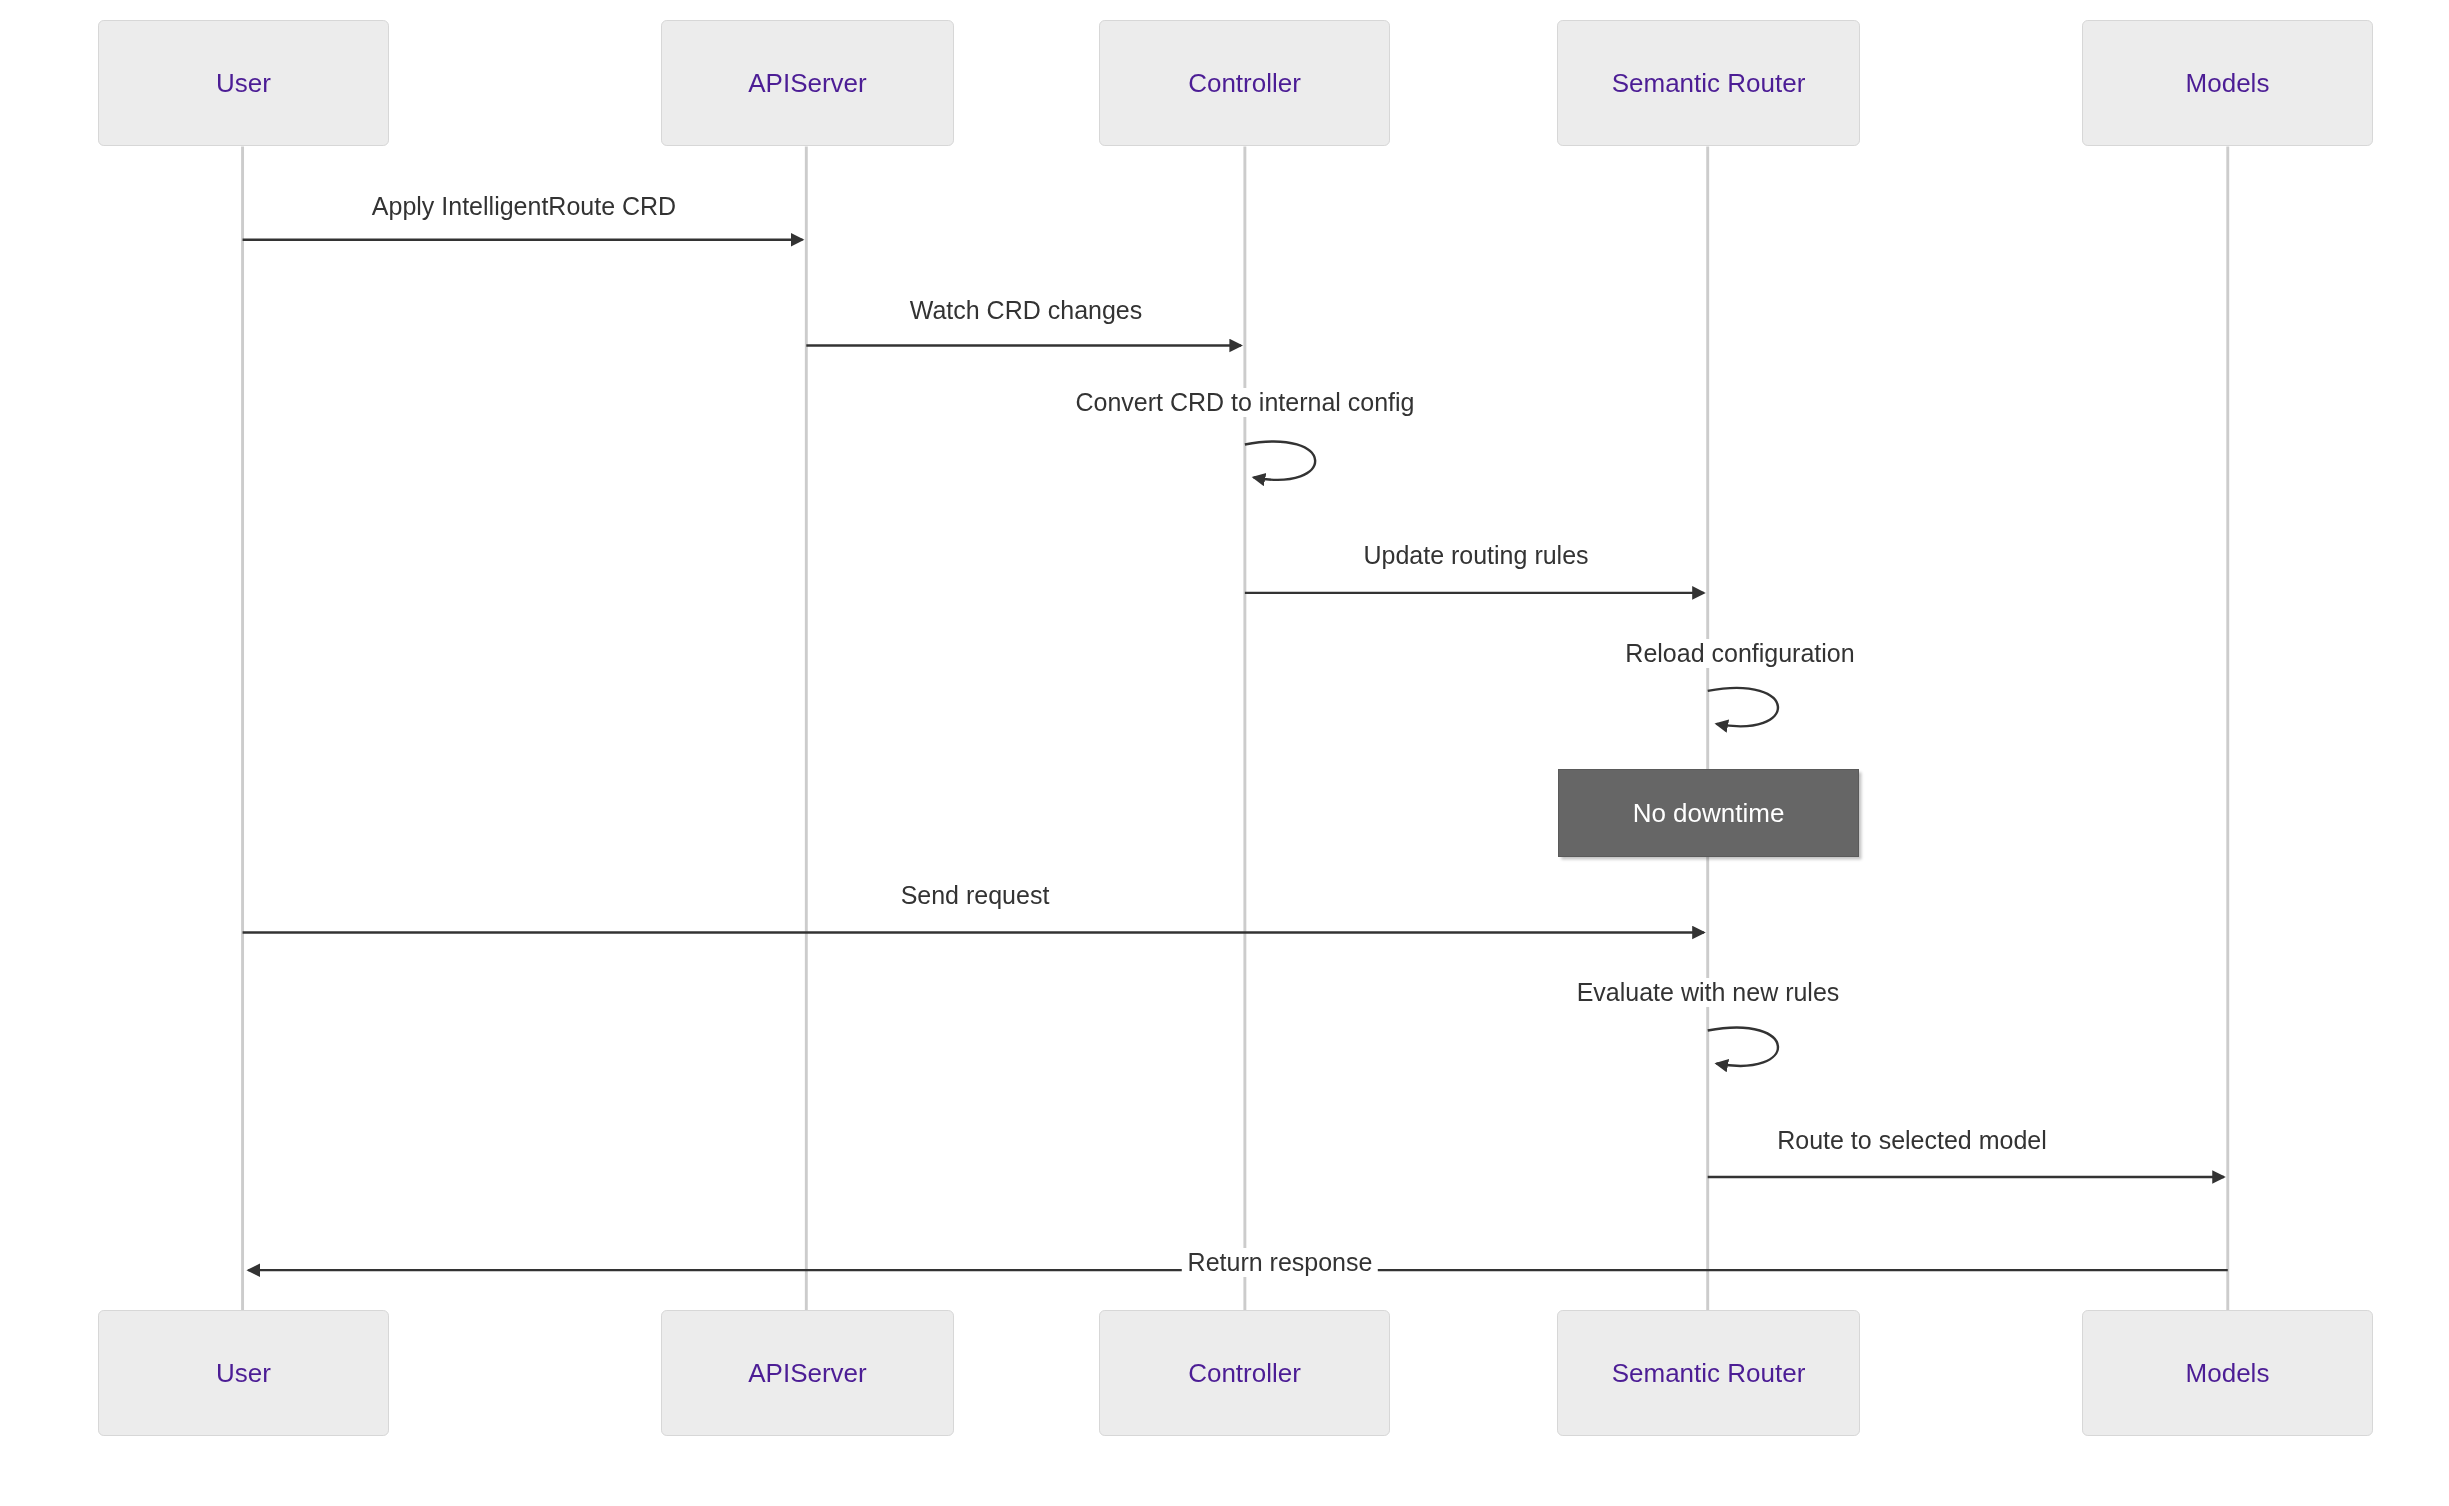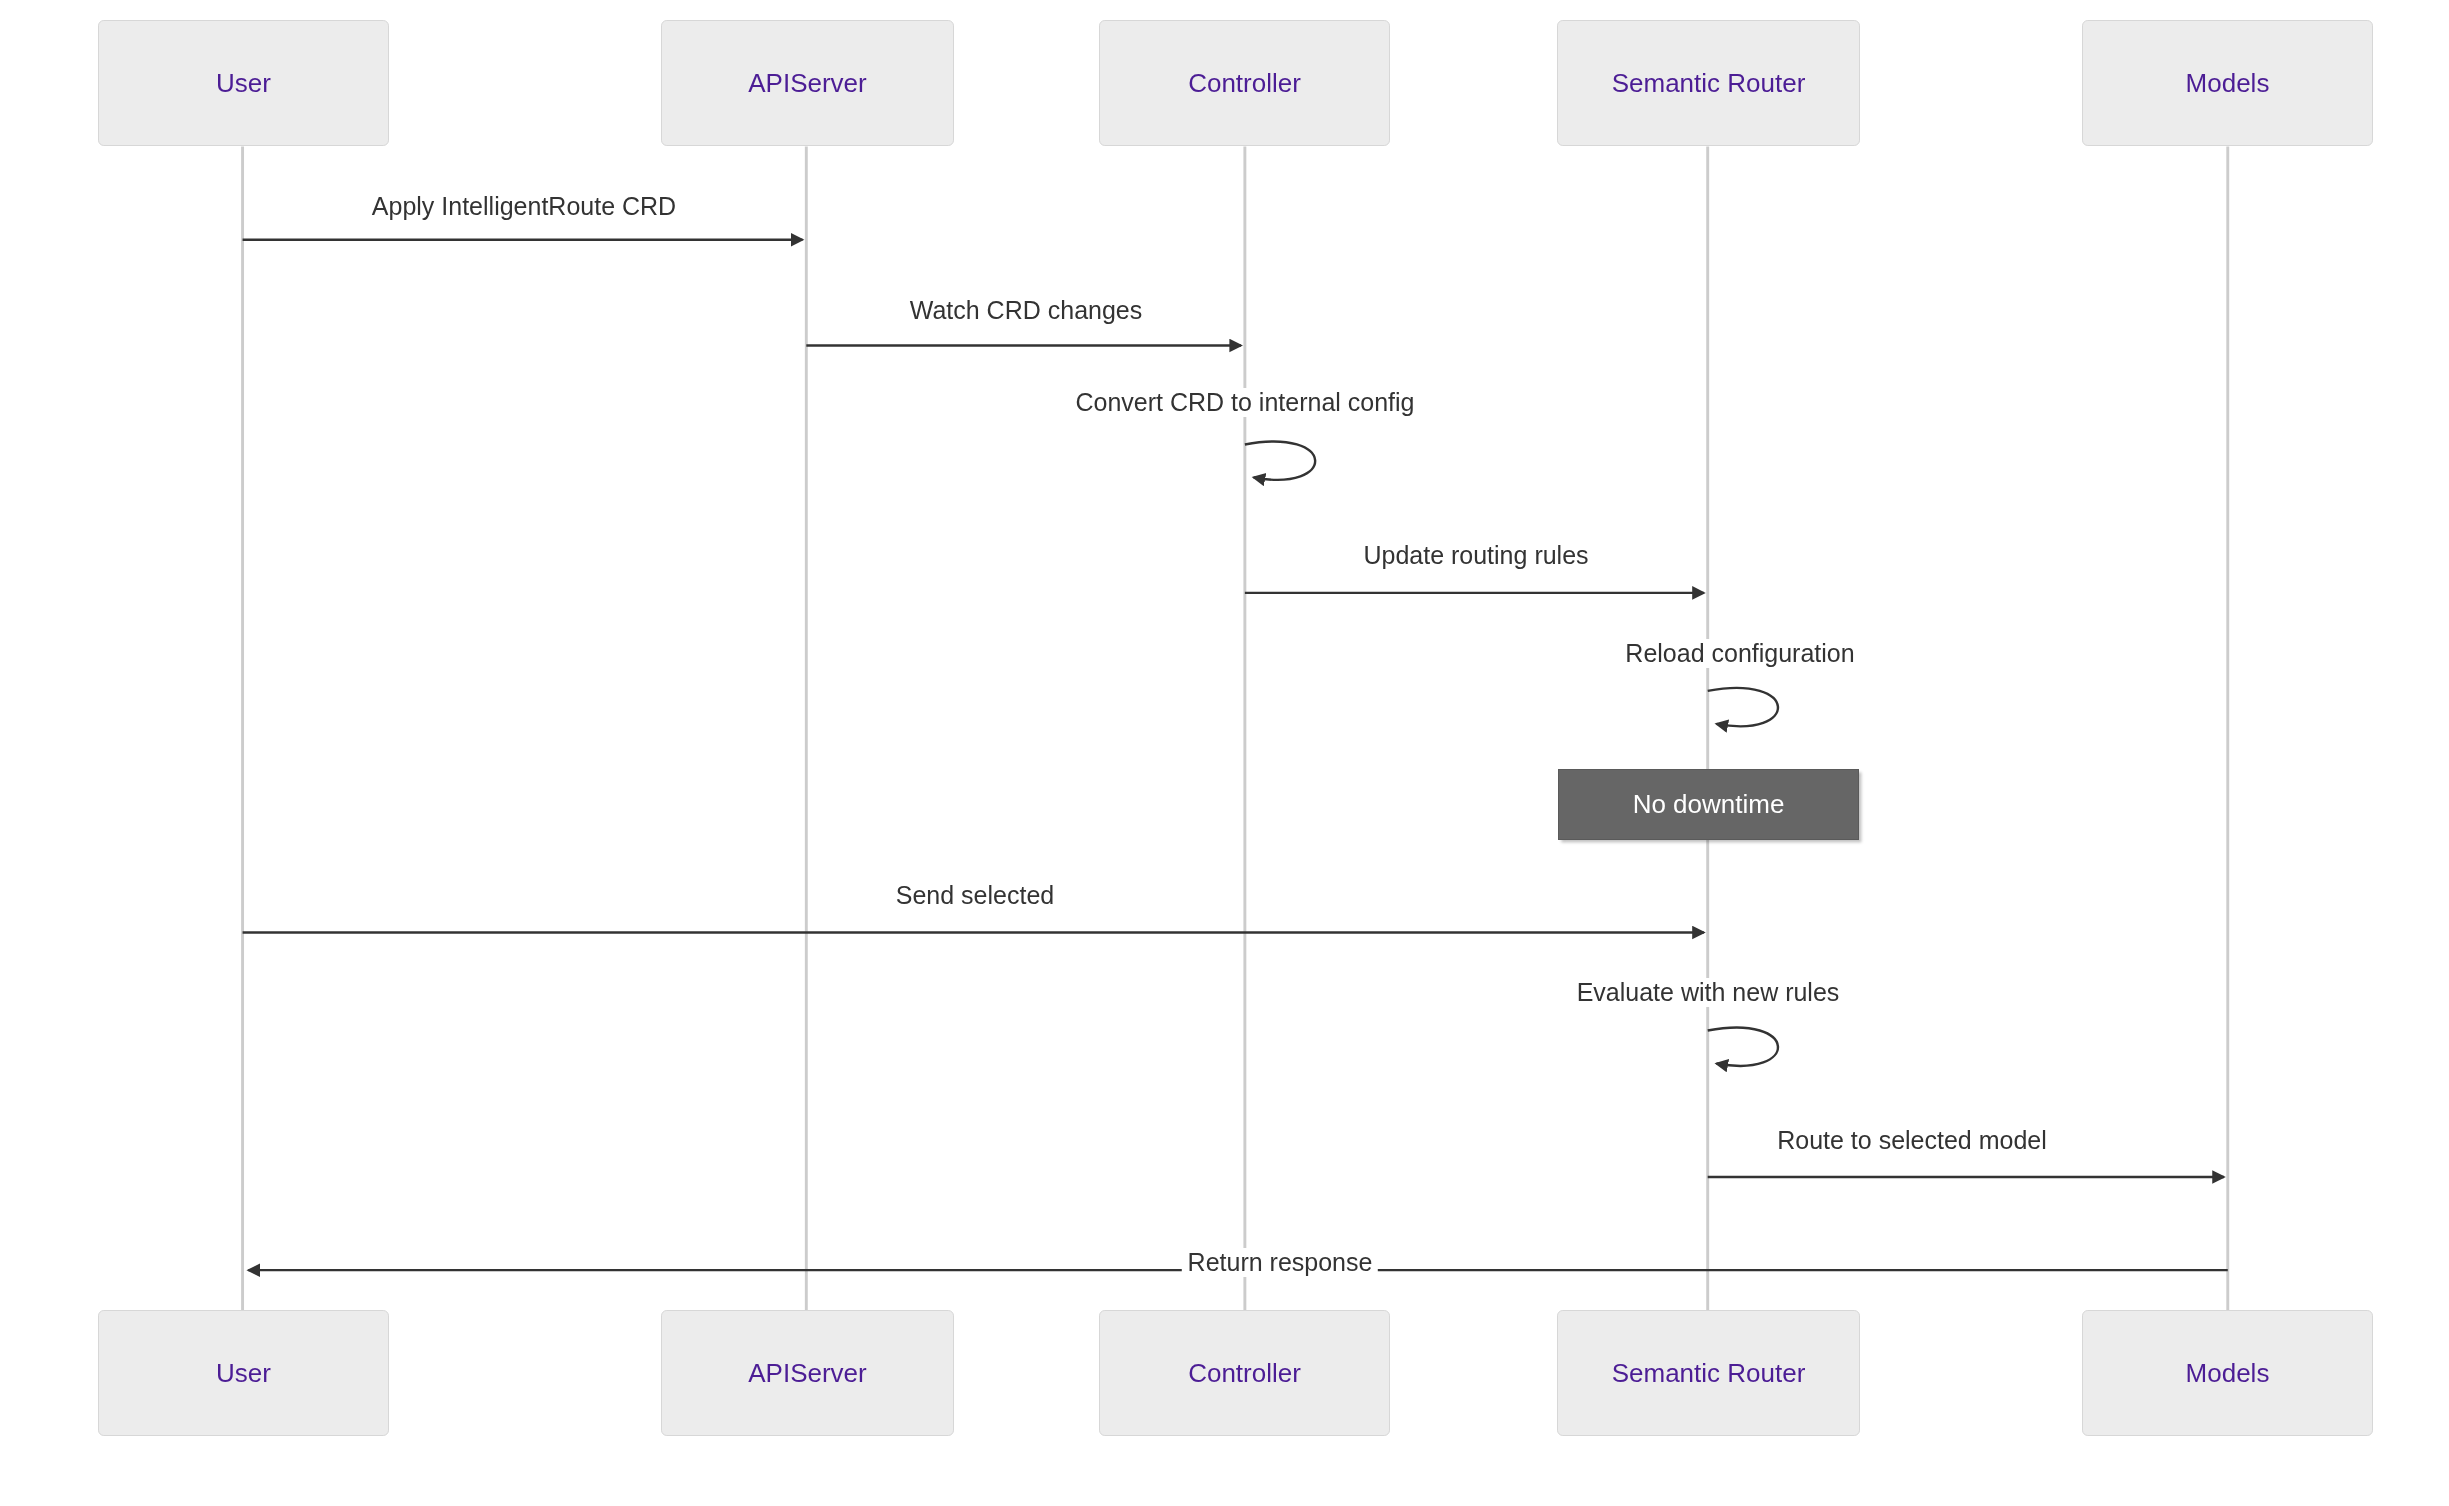--- a/index.html
+++ b/index.html
@@ -98,26 +98,26 @@
   </div>
   <div class="actor" style="left:2082px; top:20.4px; width:291px;">
     <span>Models</span>
   </div>
 
   <div class="msg-label" style="left:524px;  top:192px;">Apply IntelligentRoute CRD</div>
   <div class="msg-label" style="left:1026px; top:296px;">Watch CRD changes</div>
   <div class="msg-label" style="left:1245px; top:388px;">Convert CRD to internal config</div>
   <div class="msg-label" style="left:1476px; top:541px;">Update routing rules</div>
   <div class="msg-label" style="left:1708px; top:639px;margin-left:32px;">Reload configuration</div>
-  <div class="msg-label" style="left:975px; top:881px;">Send selected</div>
+  <div class="msg-label" style="left:975px; top:881px;">Send request</div>
   <div class="msg-label" style="left:1708px; top:978px;">Evaluate with new rules</div>
   <div class="msg-label" style="left:1912px; top:1126px;">Route to selected model</div>
   <div class="msg-label" style="left:1235px; top:1248px;margin-left:45px;">Return response</div>
 
-  <div class="note" style="left:1558px; top:769px; width:301px; height:71px;">
+  <div class="note" style="left:1558px; top:769px; width:301px; height:88px;">
     <span>No downtime</span>
   </div>
 
   <div class="actor" style="left:98px;  top:1310px; width:291px;">
     <span>User</span>
   </div>
   <div class="actor" style="left:661px;  top:1310px; width:293px;">
     <span>APIServer</span>
   </div>
   <div class="actor" style="left:1099px; top:1310px; width:291px;">

